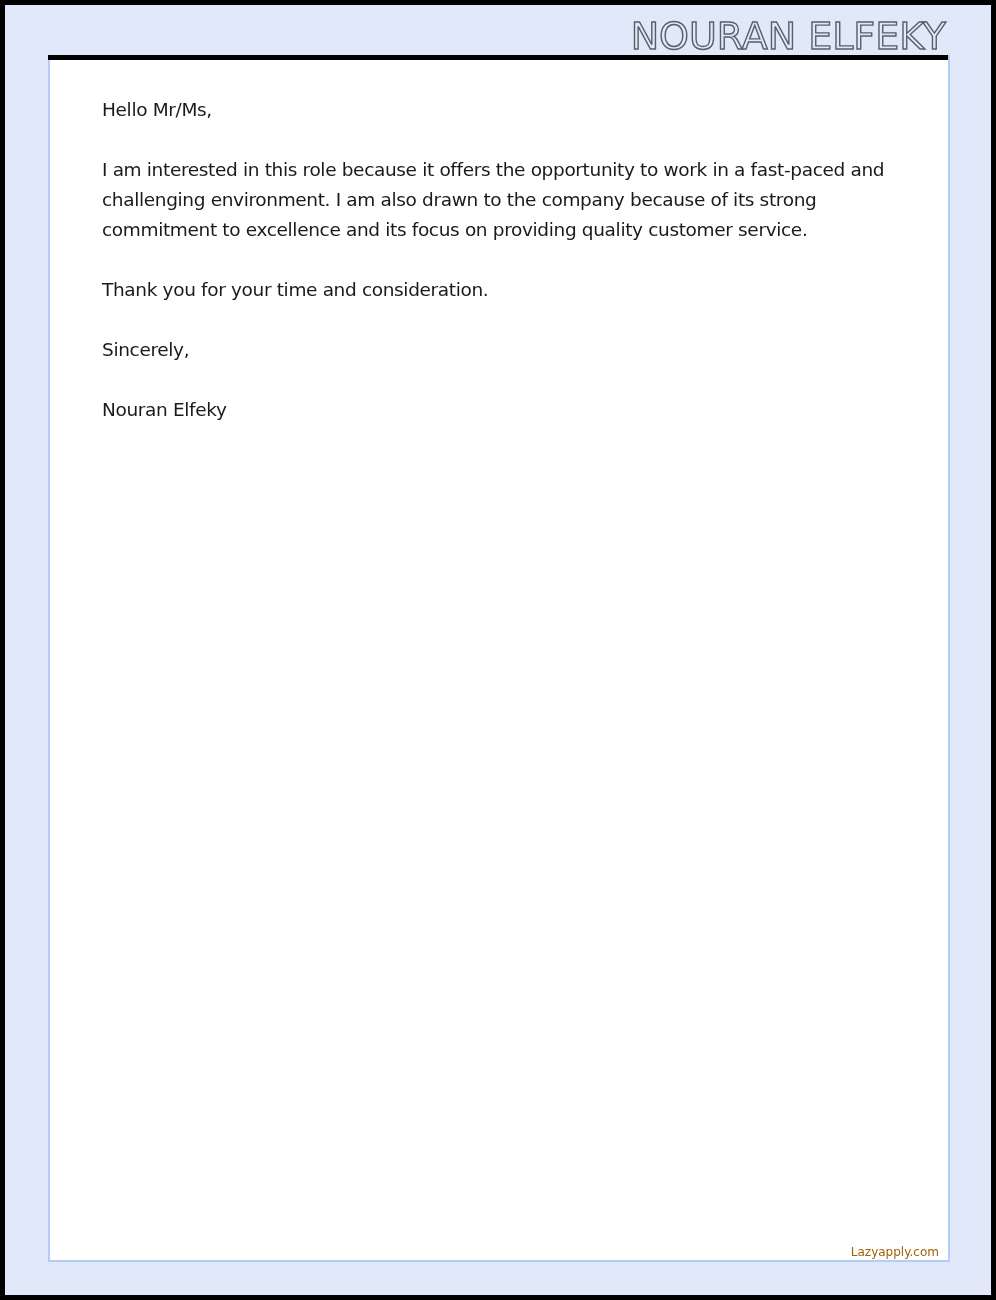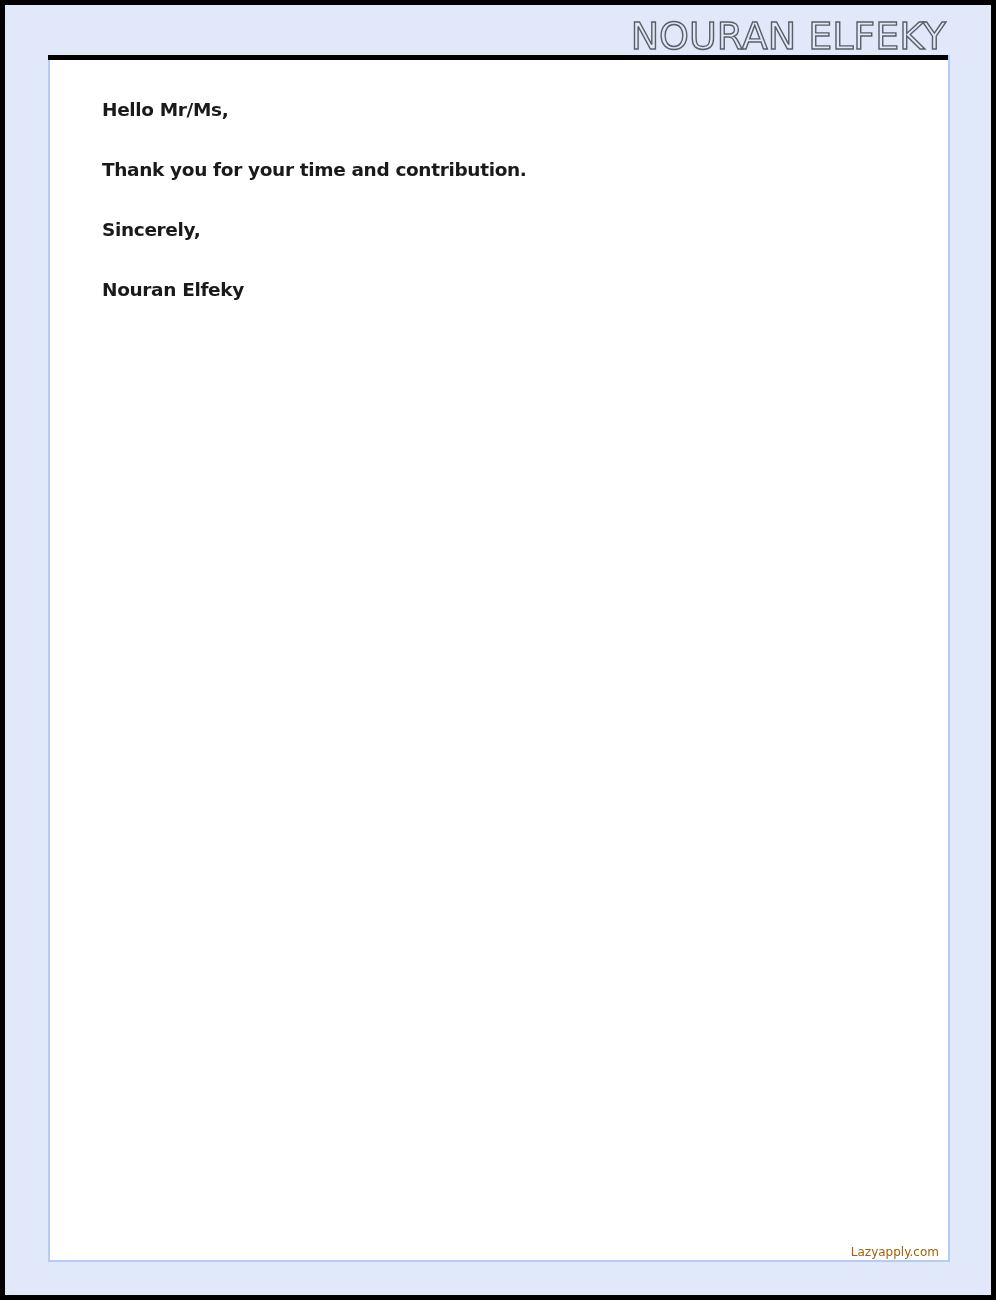--- a/index.html
+++ b/index.html
@@ -33,38 +33,39 @@
     .top-rule {
       position: absolute; left: 48px; top: 55px; width: 900px; height: 5px;
       background: #000;
     }
     .letter {
       position: absolute; left: 52px; top: 40px; width: 800px;
       font-family: "DejaVu Sans", sans-serif;
       font-size: 18.5px; line-height: 30px; color: #1a1a1a;
       letter-spacing: -0.35px;
     }
-    .letter p { margin: 0 0 30px 0; font-weight: bold; }
+    .letter p { margin: 0 0 30px 0; }
     .letter p.tight { margin-bottom: 10px; }
     .date { color: #1e88e5; }
     .watermark {
       position: absolute; right: 9px; bottom: 0px;
       font-size: 12px; color: #a16207; line-height: 16px;
     }
   </style>
 </head>
 <body>
 
 <div class="frame"></div>
 
 <div class="name-header">NOURAN ELFEKY</div>
 
 <div class="page">
   <div class="letter">
     <p>Hello Mr/Ms,</p>
-    <p>Thank you for your time and contribution.</p>
+    <p>I am interested in this role because it offers the opportunity to work in a fast-paced and challenging environment. I am also drawn to the company because of its strong commitment to excellence and its focus on providing quality customer service.</p>
+    <p>Thank you for your time and consideration.</p>
     <p>Sincerely,</p>
     <p class="tight">Nouran Elfeky</p>
   </div>
   <div class="watermark">Lazyapply.com</div>
 </div>
 
 <div class="top-rule"></div>
 
 </body></html>

